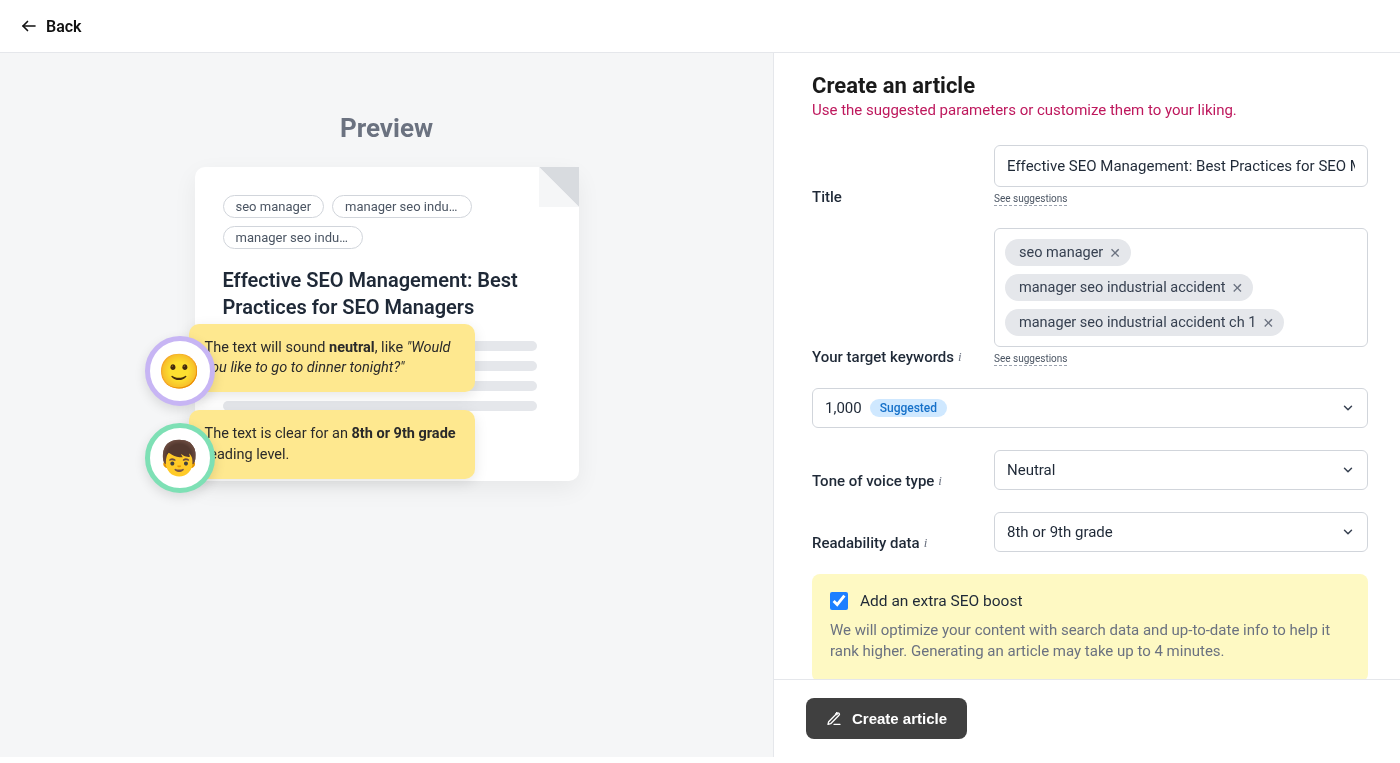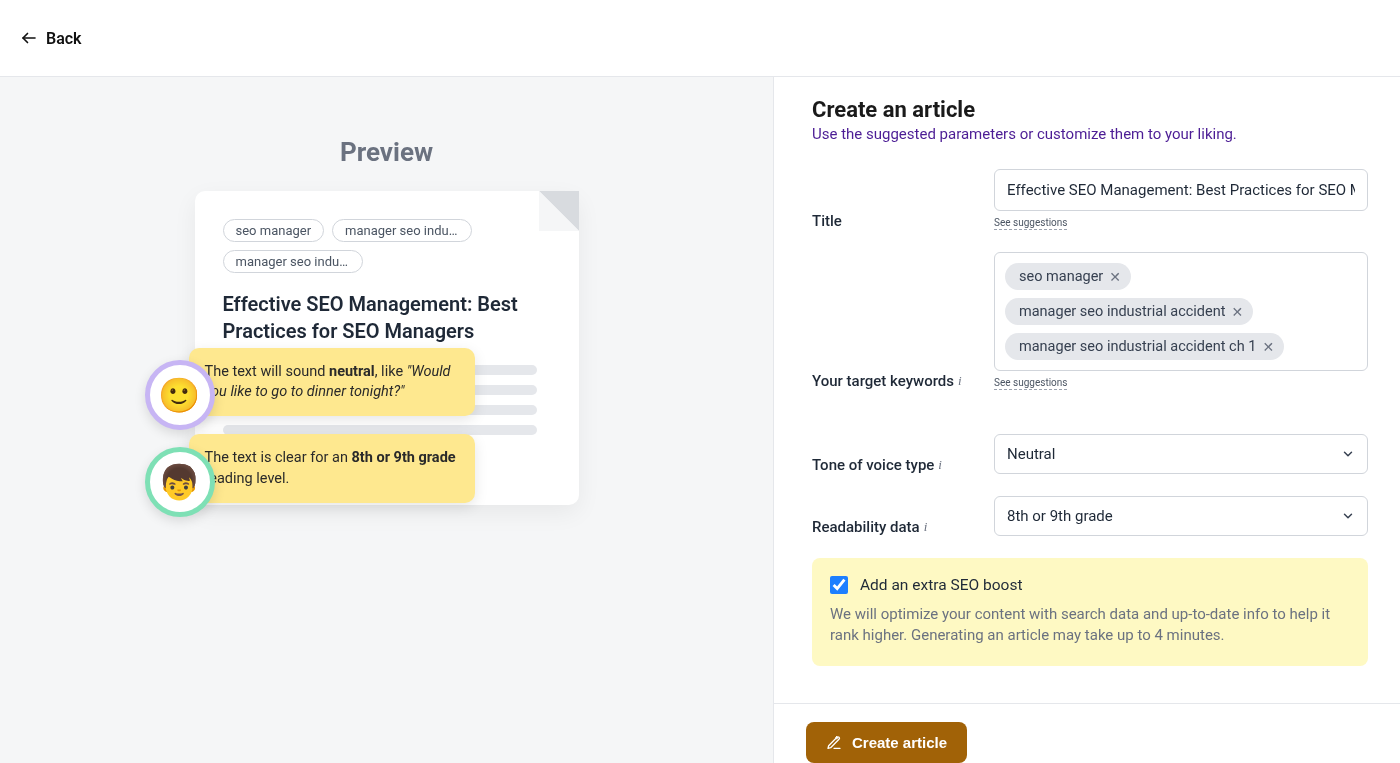--- a/index.html
+++ b/index.html
@@ -6,21 +6,21 @@
   body {
     font-family: -apple-system, BlinkMacSystemFont, "Segoe UI", Roboto, Helvetica, Arial, sans-serif;
     background: #fff;
     color: #1a1a1a;
     width: 1400px;
     height: 763px;
     overflow: hidden;
   }
   
   .top-bar {
-    height: 77px;
+    height: 53px;
     border-bottom: 1px solid #e5e7eb;
     display: flex;
     align-items: center;
     padding: 0 20px;
     background: #fff;
   }
   .back-link {
     display: flex;
     align-items: center;
     gap: 8px;
@@ -154,21 +154,21 @@
   }
   .avatar-circle.green { border-color: #7ee0b5; }
 
   
   .form-heading {
     font-size: 22px;
     font-weight: 700;
     margin-bottom: 3px;
   }
   .form-sub {
-    color: #4c1d95;
+    color: #be185d;
     font-size: 15px;
     margin-bottom: 26px;
   }
   .form-row {
     display: flex;
     align-items: flex-end;
     margin-bottom: 22px;
   }
   .form-label-col {
     width: 182px;
@@ -275,21 +275,21 @@
     font-size: 15px;
     line-height: 1.4;
   }
 
   .create-bar {
     border-top: 1px solid #e5e7eb;
     padding: 18px 32px;
     background: #fff;
   }
   .btn-primary {
-    background: #a16207;
+    background: #404040;
     color: #fff;
     border: none;
     border-radius: 8px;
     padding: 12px 20px;
     font-size: 15px;
     font-weight: 600;
     display: inline-flex;
     align-items: center;
     gap: 10px;
     cursor: pointer;
@@ -375,20 +375,31 @@
             <span class="kw-chip">
               <span>manager seo industrial accident ch 1</span>
               <span class="x">✕</span>
             </span>
           </div>
           <span class="see-suggestions">See suggestions</span>
         </div>
       </div>
 
       <div class="form-row">
+        <div class="form-field-col">
+          <div class="select-box">
+            <span class="sel-left">
+              <span>1,000</span>
+              <span class="badge-suggested">Suggested</span>
+            </span>
+            <svg class="chevron-down" viewBox="0 0 24 24" fill="none" stroke="currentColor" stroke-width="2.5" stroke-linecap="round" stroke-linejoin="round">
+                <polyline points="6 9 12 15 18 9"></polyline>
+              </svg>
+          </div>
+        </div>
       </div>
 
       <div class="form-row">
         <div class="form-label-col">
           <span>Tone of voice type</span>
           <span class="info">i</span>
         </div>
         <div class="form-field-col">
           <div class="select-box">
             <span>Neutral</span>

